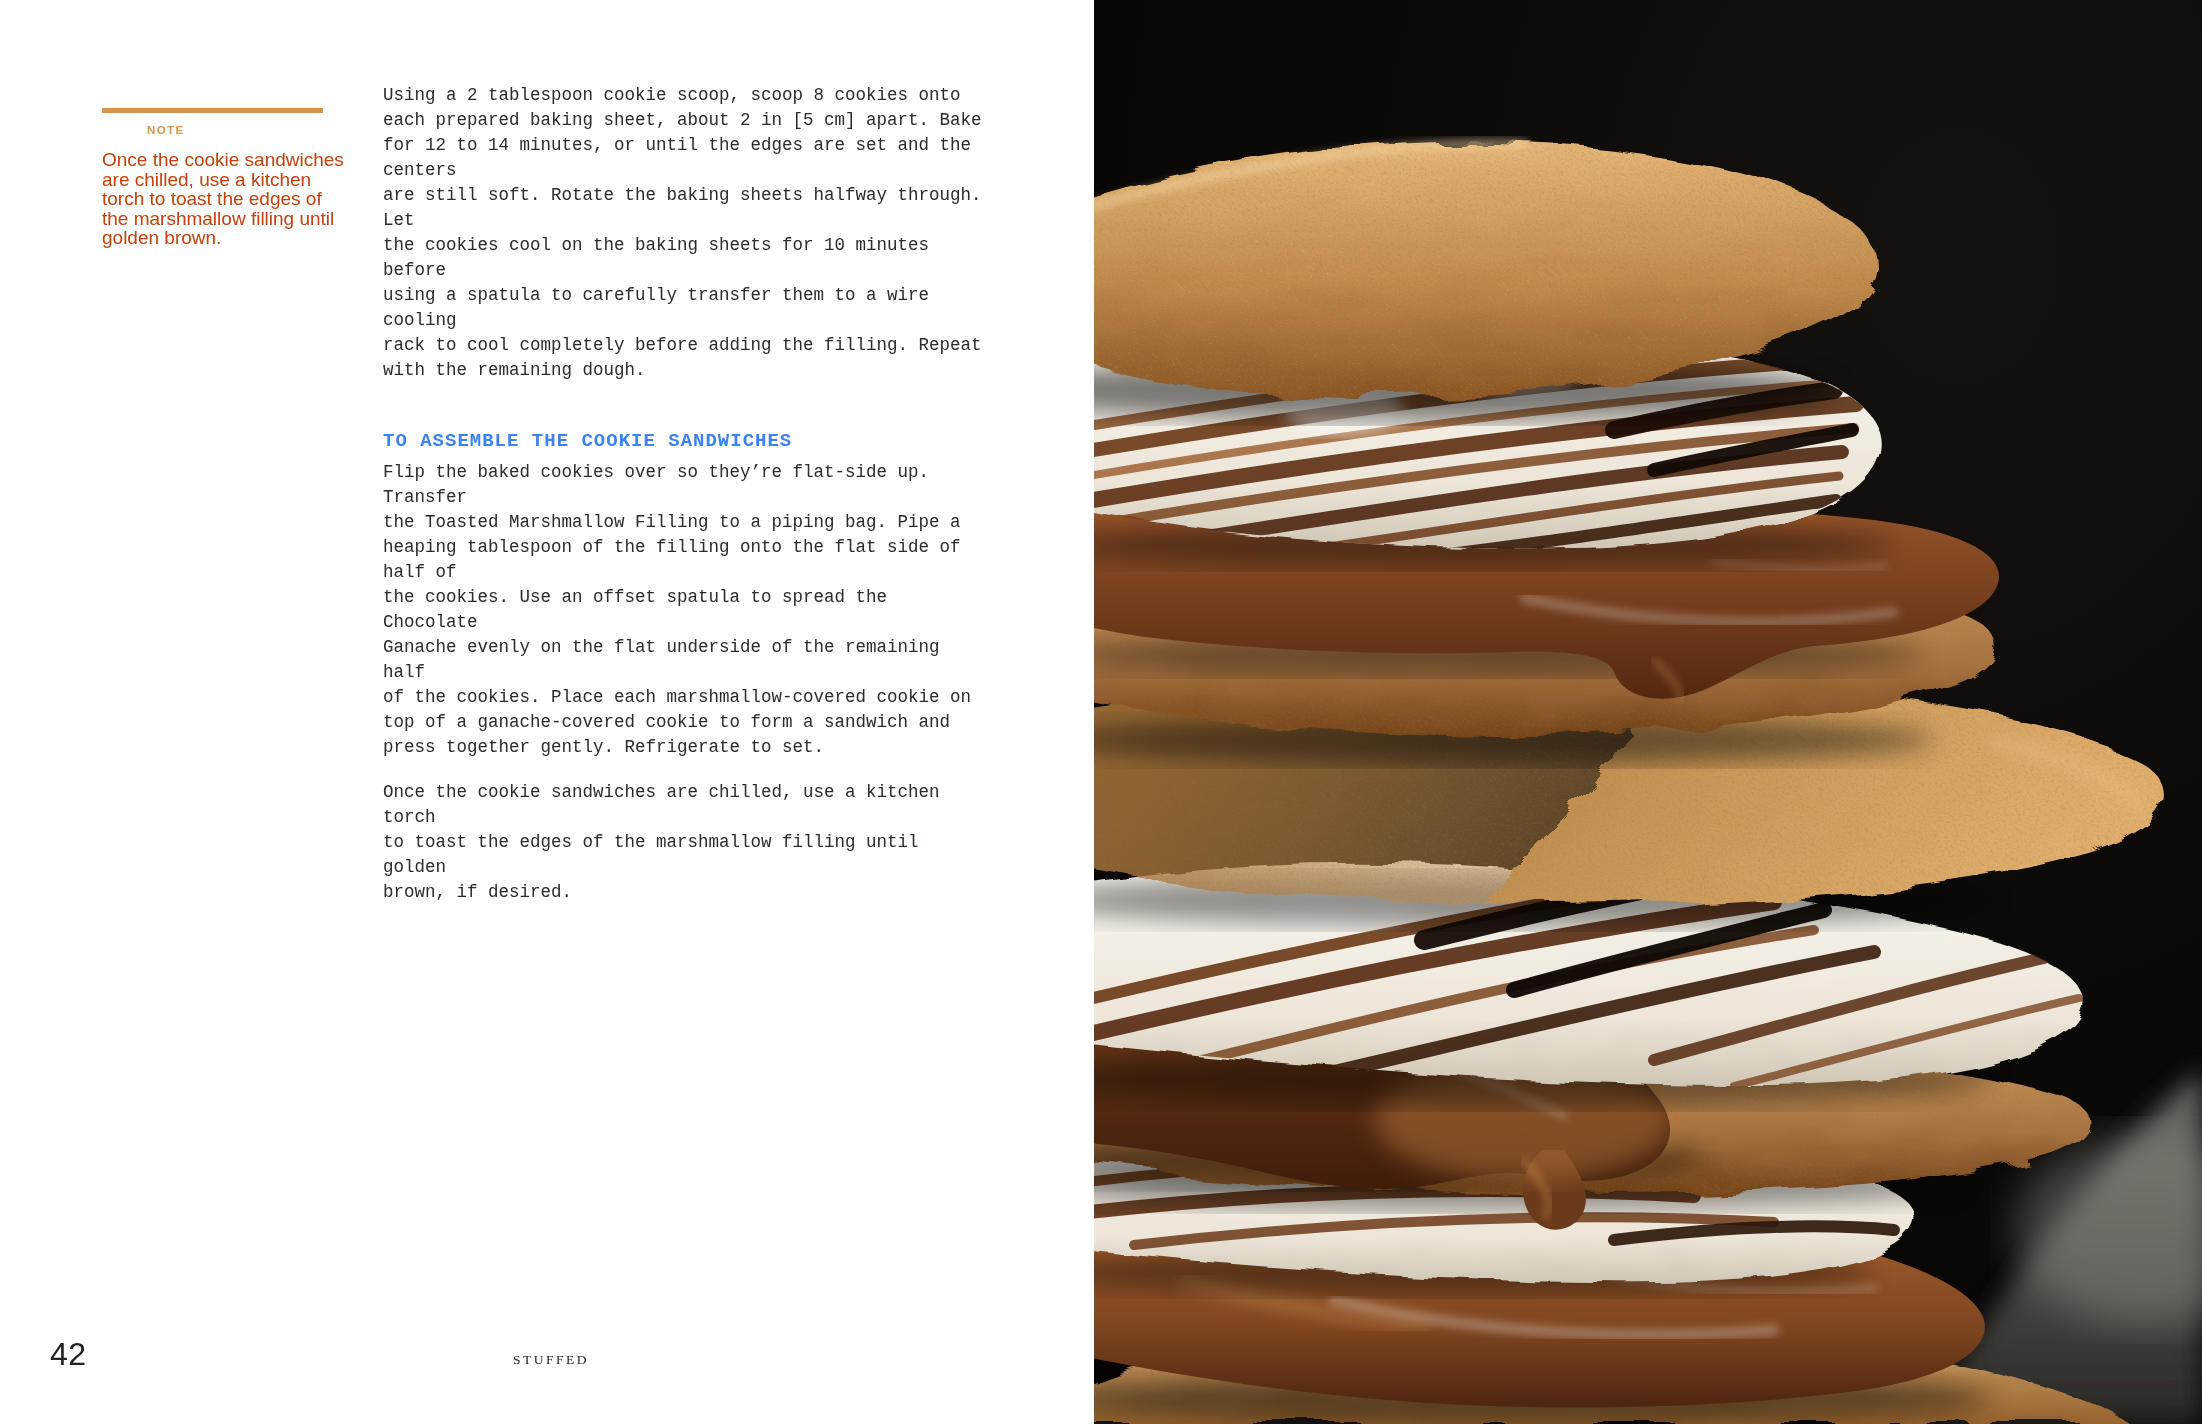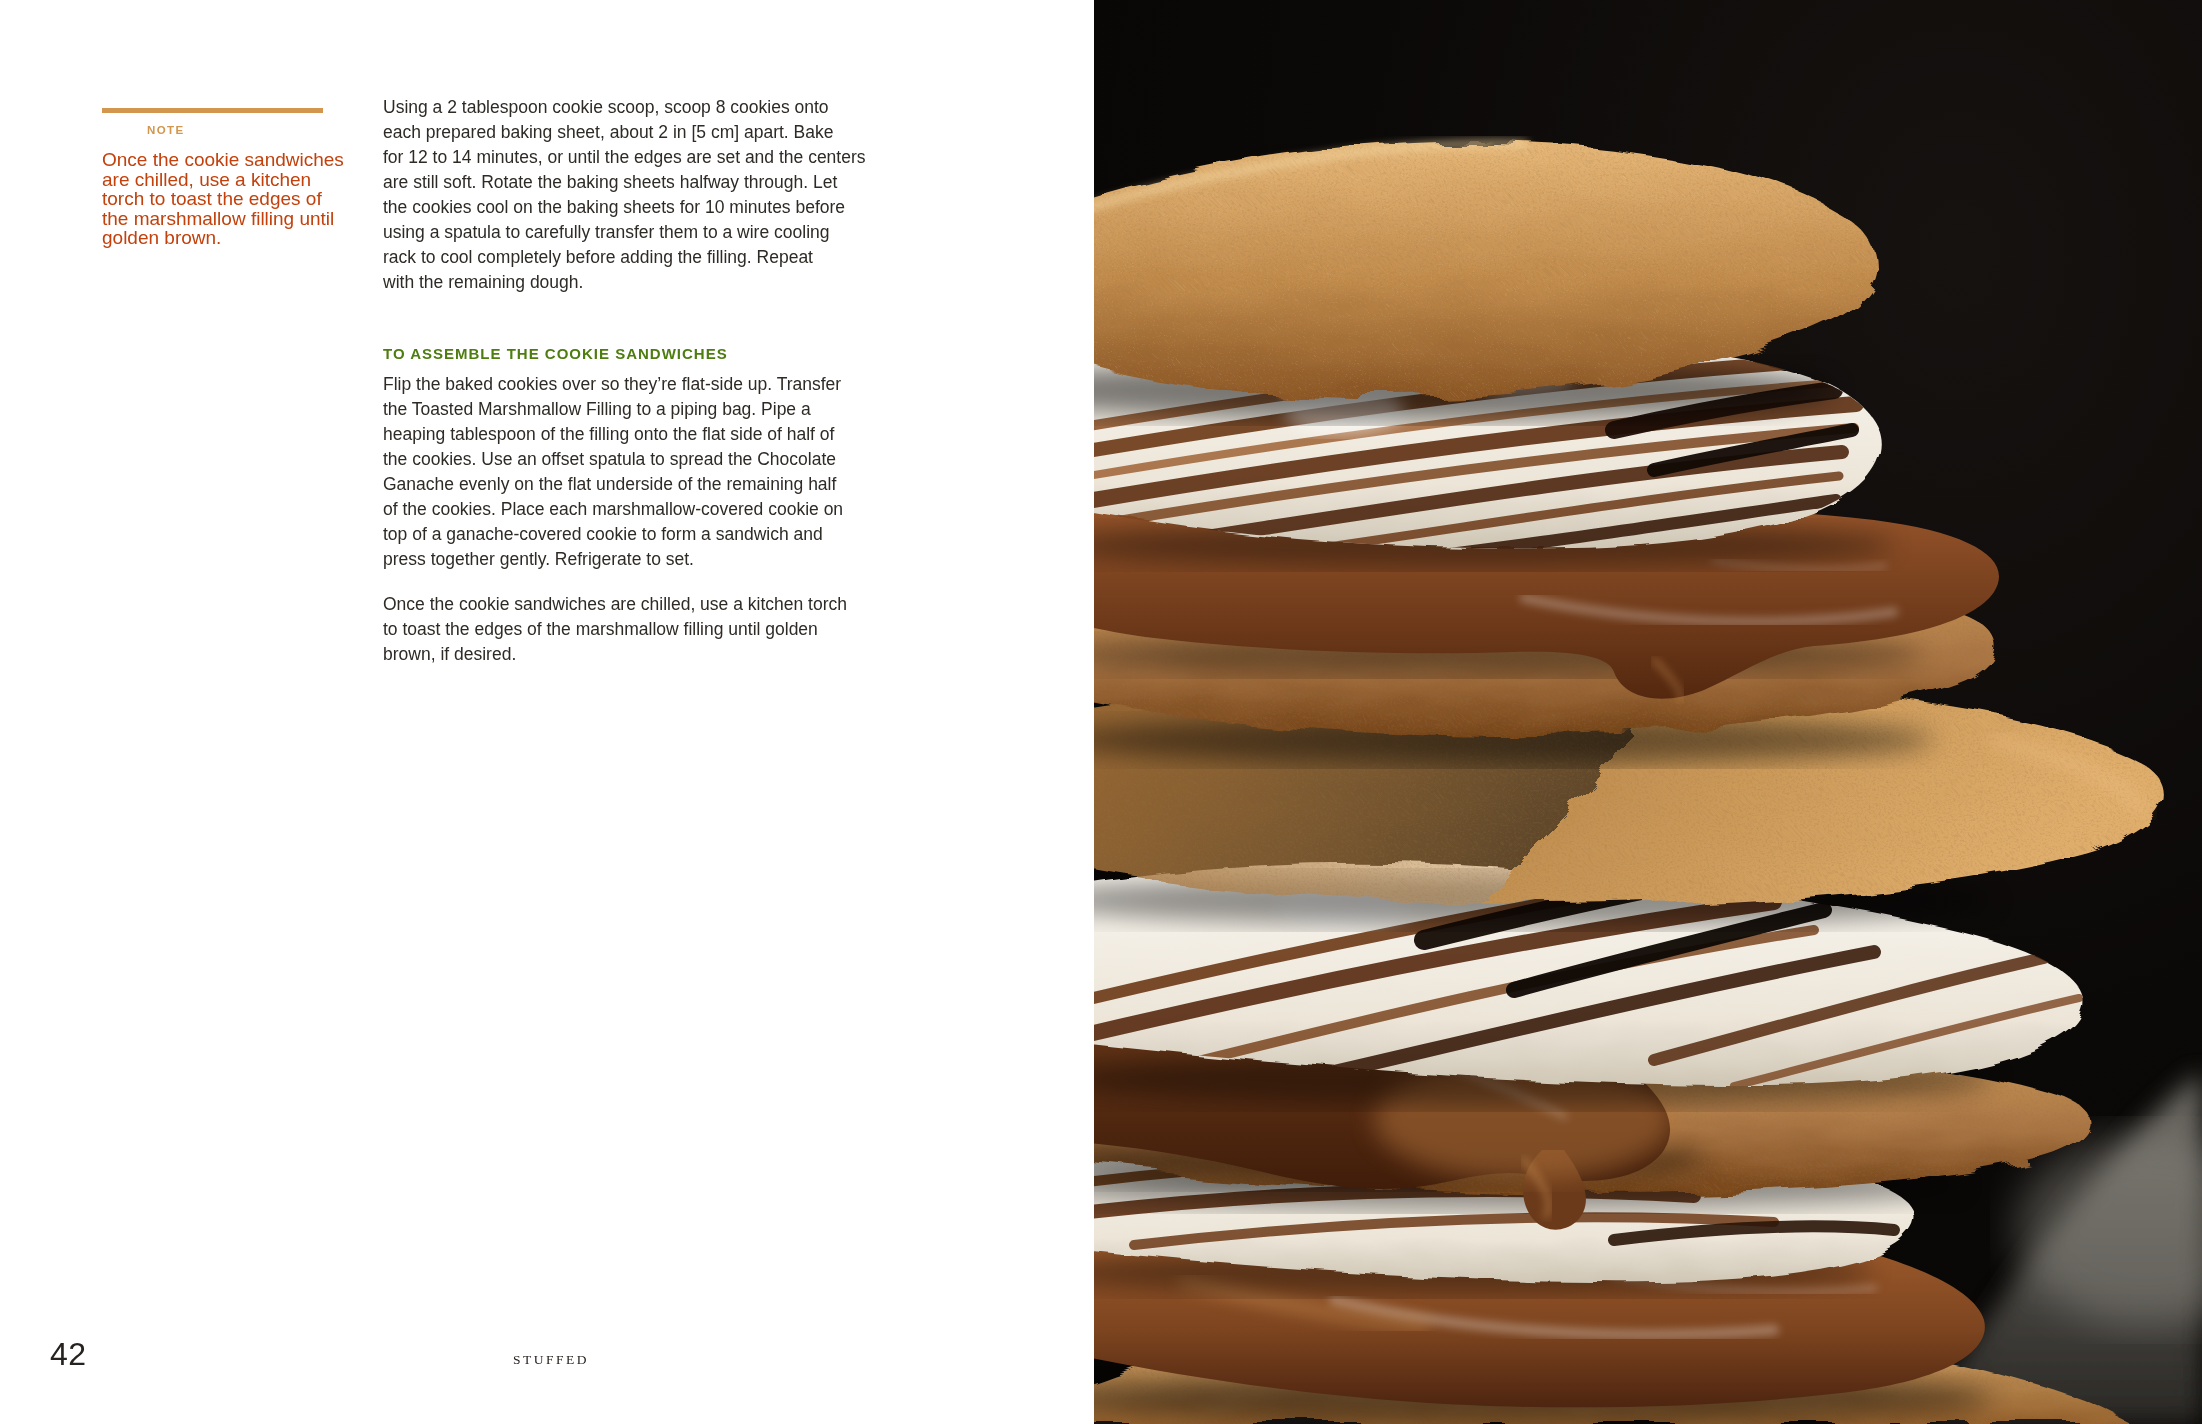--- a/index.html
+++ b/index.html
@@ -8,23 +8,23 @@
     background:#ffffff;overflow:hidden;
     font-family:"Liberation Sans","DejaVu Sans",sans-serif;
     color:#2e2a26;
   }
   
   #left-page{position:absolute;left:0;top:0;width:1094px;height:1424px;background:#ffffff;}
   #note{position:absolute;left:102px;top:108px;width:262px;}
   .note-bar{width:221px;height:5px;background:#D2964E;margin:0 0 10px 0;}
   .note-label{font-size:11.5px;font-weight:bold;letter-spacing:1.4px;color:#D2964E;line-height:14px;padding-left:45px;}
   .note-text{margin-top:13px;font-size:19px;line-height:19.5px;color:#c2410c;white-space:pre-line;}
-  #main-col{position:absolute;left:383px;top:95px;width:600px;}
+  #main-col{position:absolute;left:383px;top:83px;width:600px;font-family:Liberation Mono, monospace;}
   .para{font-size:17.5px;line-height:25px;white-space:pre-line;margin:0;}
-  .section-heading{font-size:15px;font-weight:bold;letter-spacing:1px;line-height:25px;margin:46px 0 6px 0;color:#4d7c0f;}
+  .section-heading{font-size:19px;font-weight:bold;letter-spacing:1px;line-height:25px;margin:46px 0 6px 0;color:#3b82f6;}
   #para-3{margin-top:20px;}
   #para-4{margin-top:26px;}
   #page-number{position:absolute;left:50px;top:1336px;font-size:32px;font-weight:400;letter-spacing:0.5px;color:#262220;}
   #running-title{position:absolute;left:513px;top:1352px;font-size:13.5px;letter-spacing:2.5px;color:#262220;font-family:"Liberation Serif","DejaVu Serif",serif;text-align:center;}
   
   #photo{position:absolute;left:1094px;top:0;width:1108px;height:1424px;background:#0a0807;}
   #photo svg{display:block;}
   .st{fill:none;stroke-linecap:round;}
 </style>
 </head>

